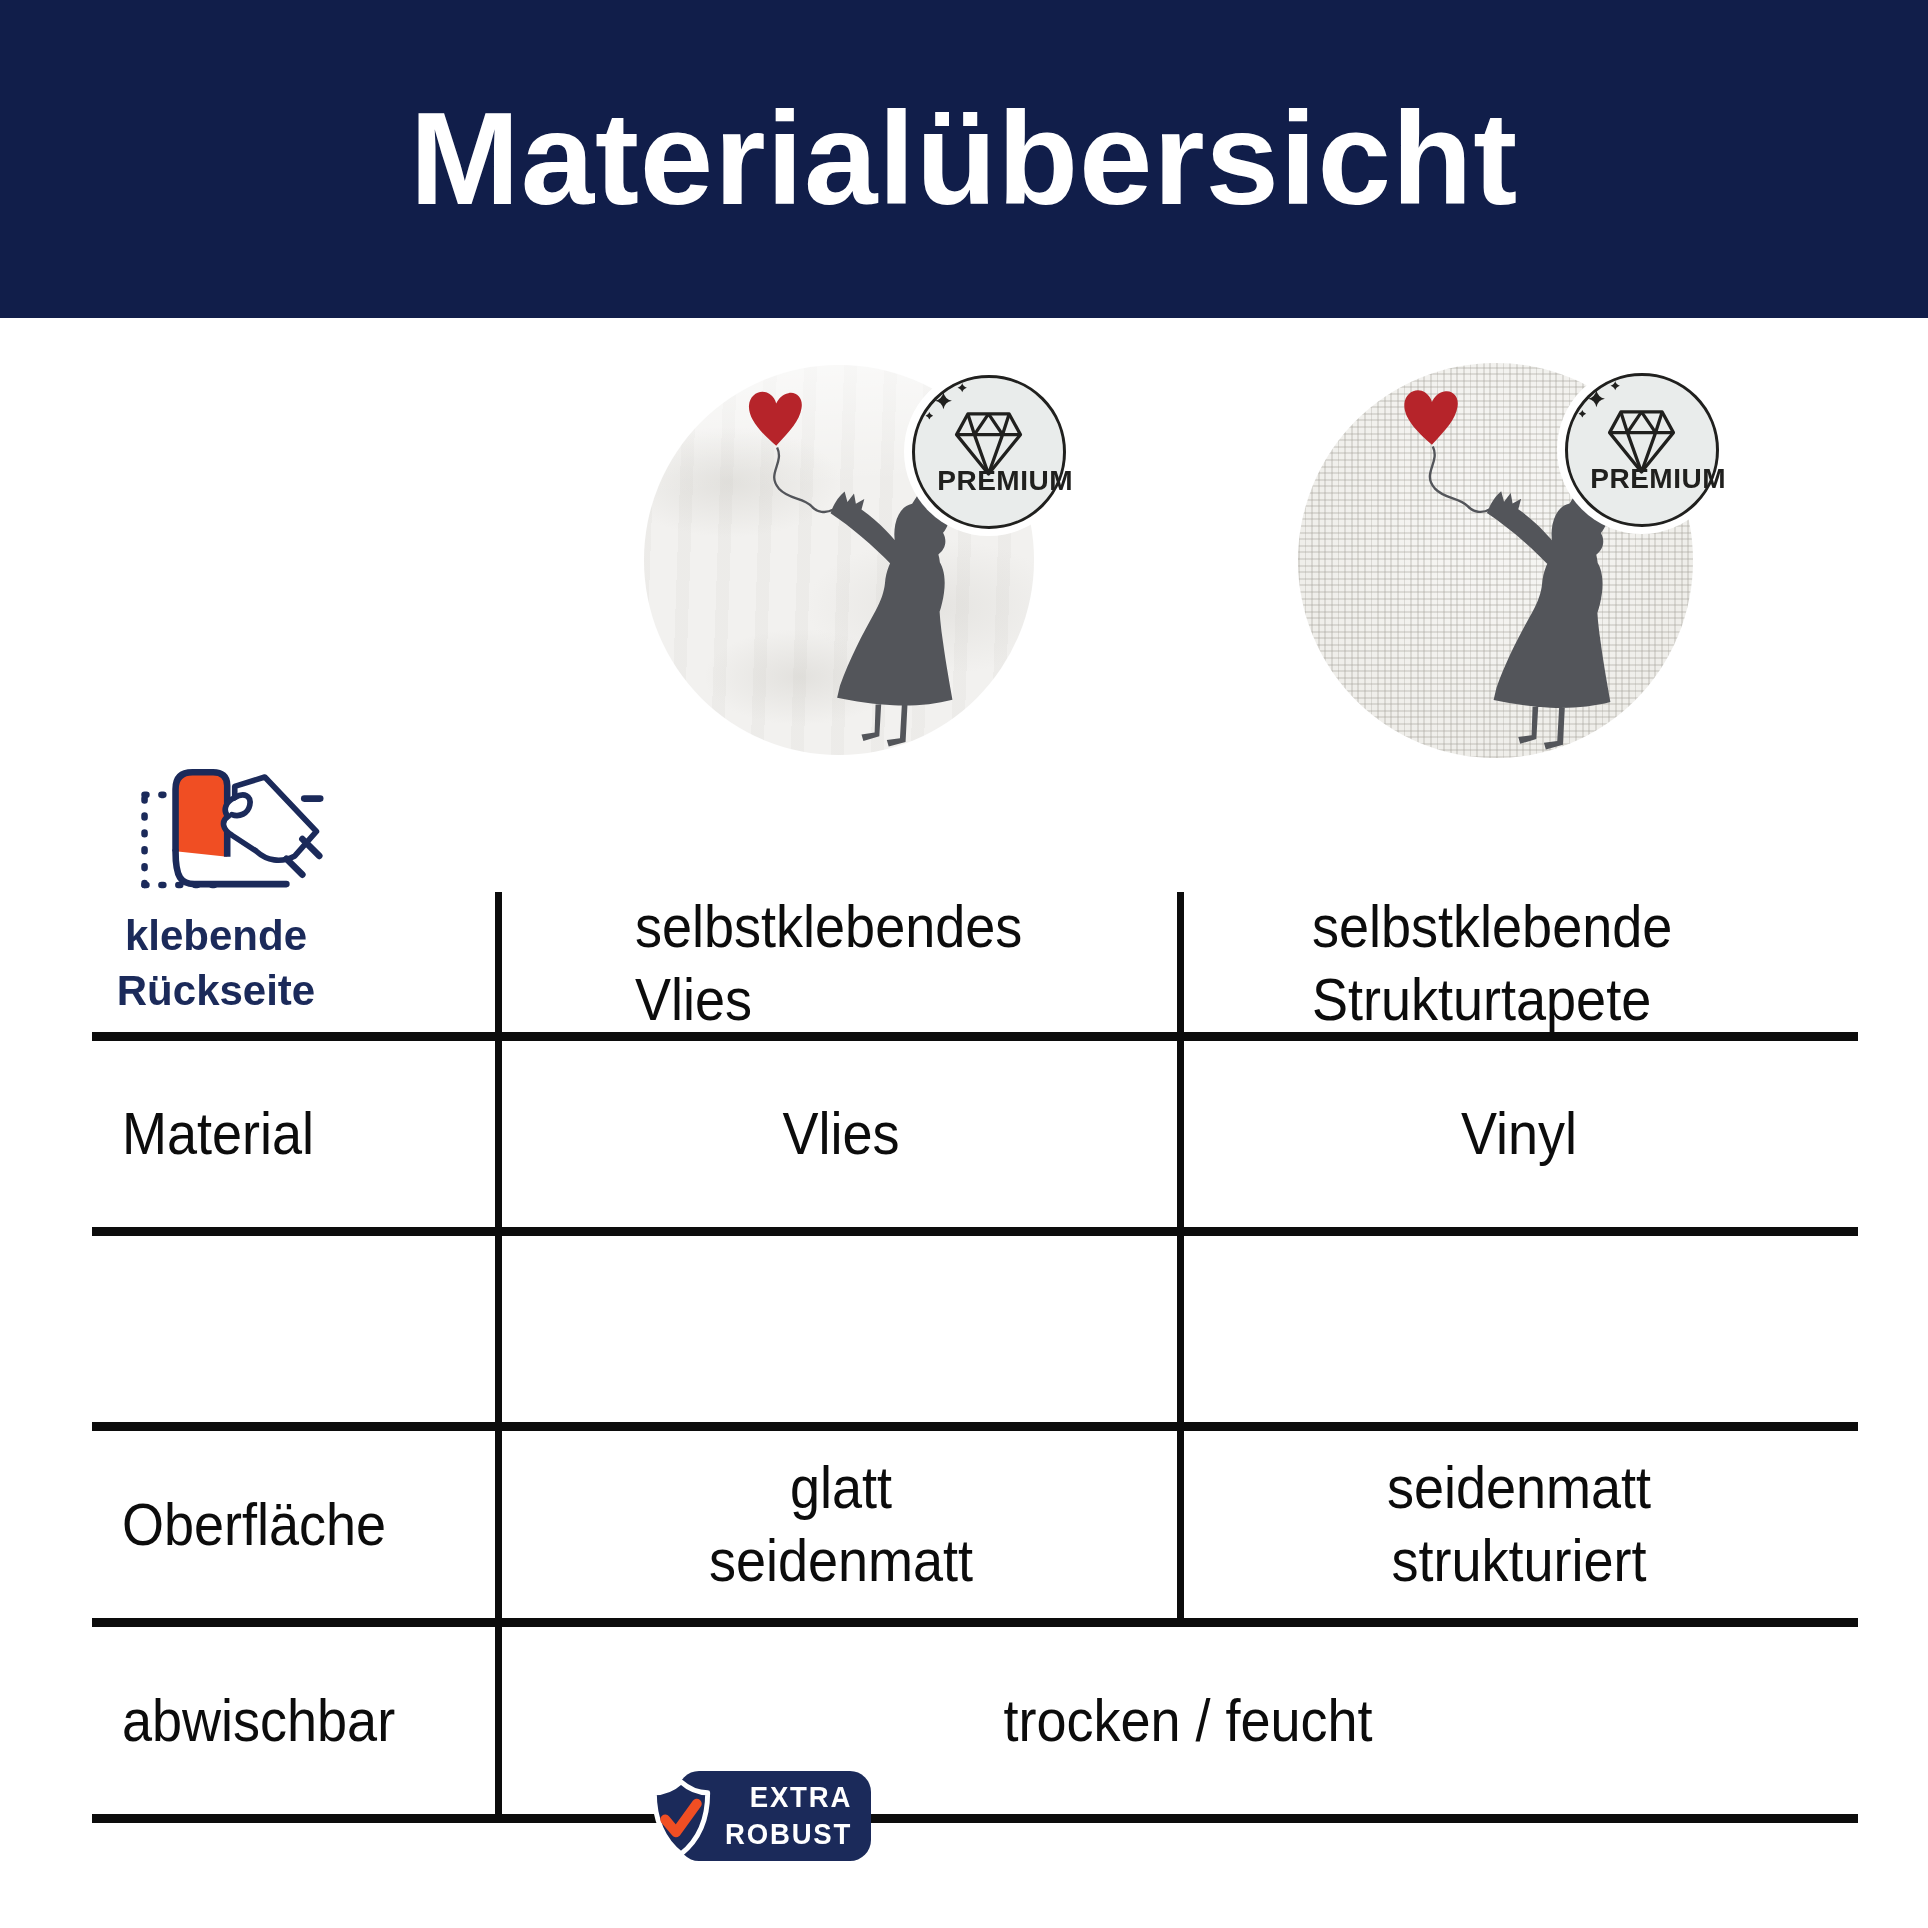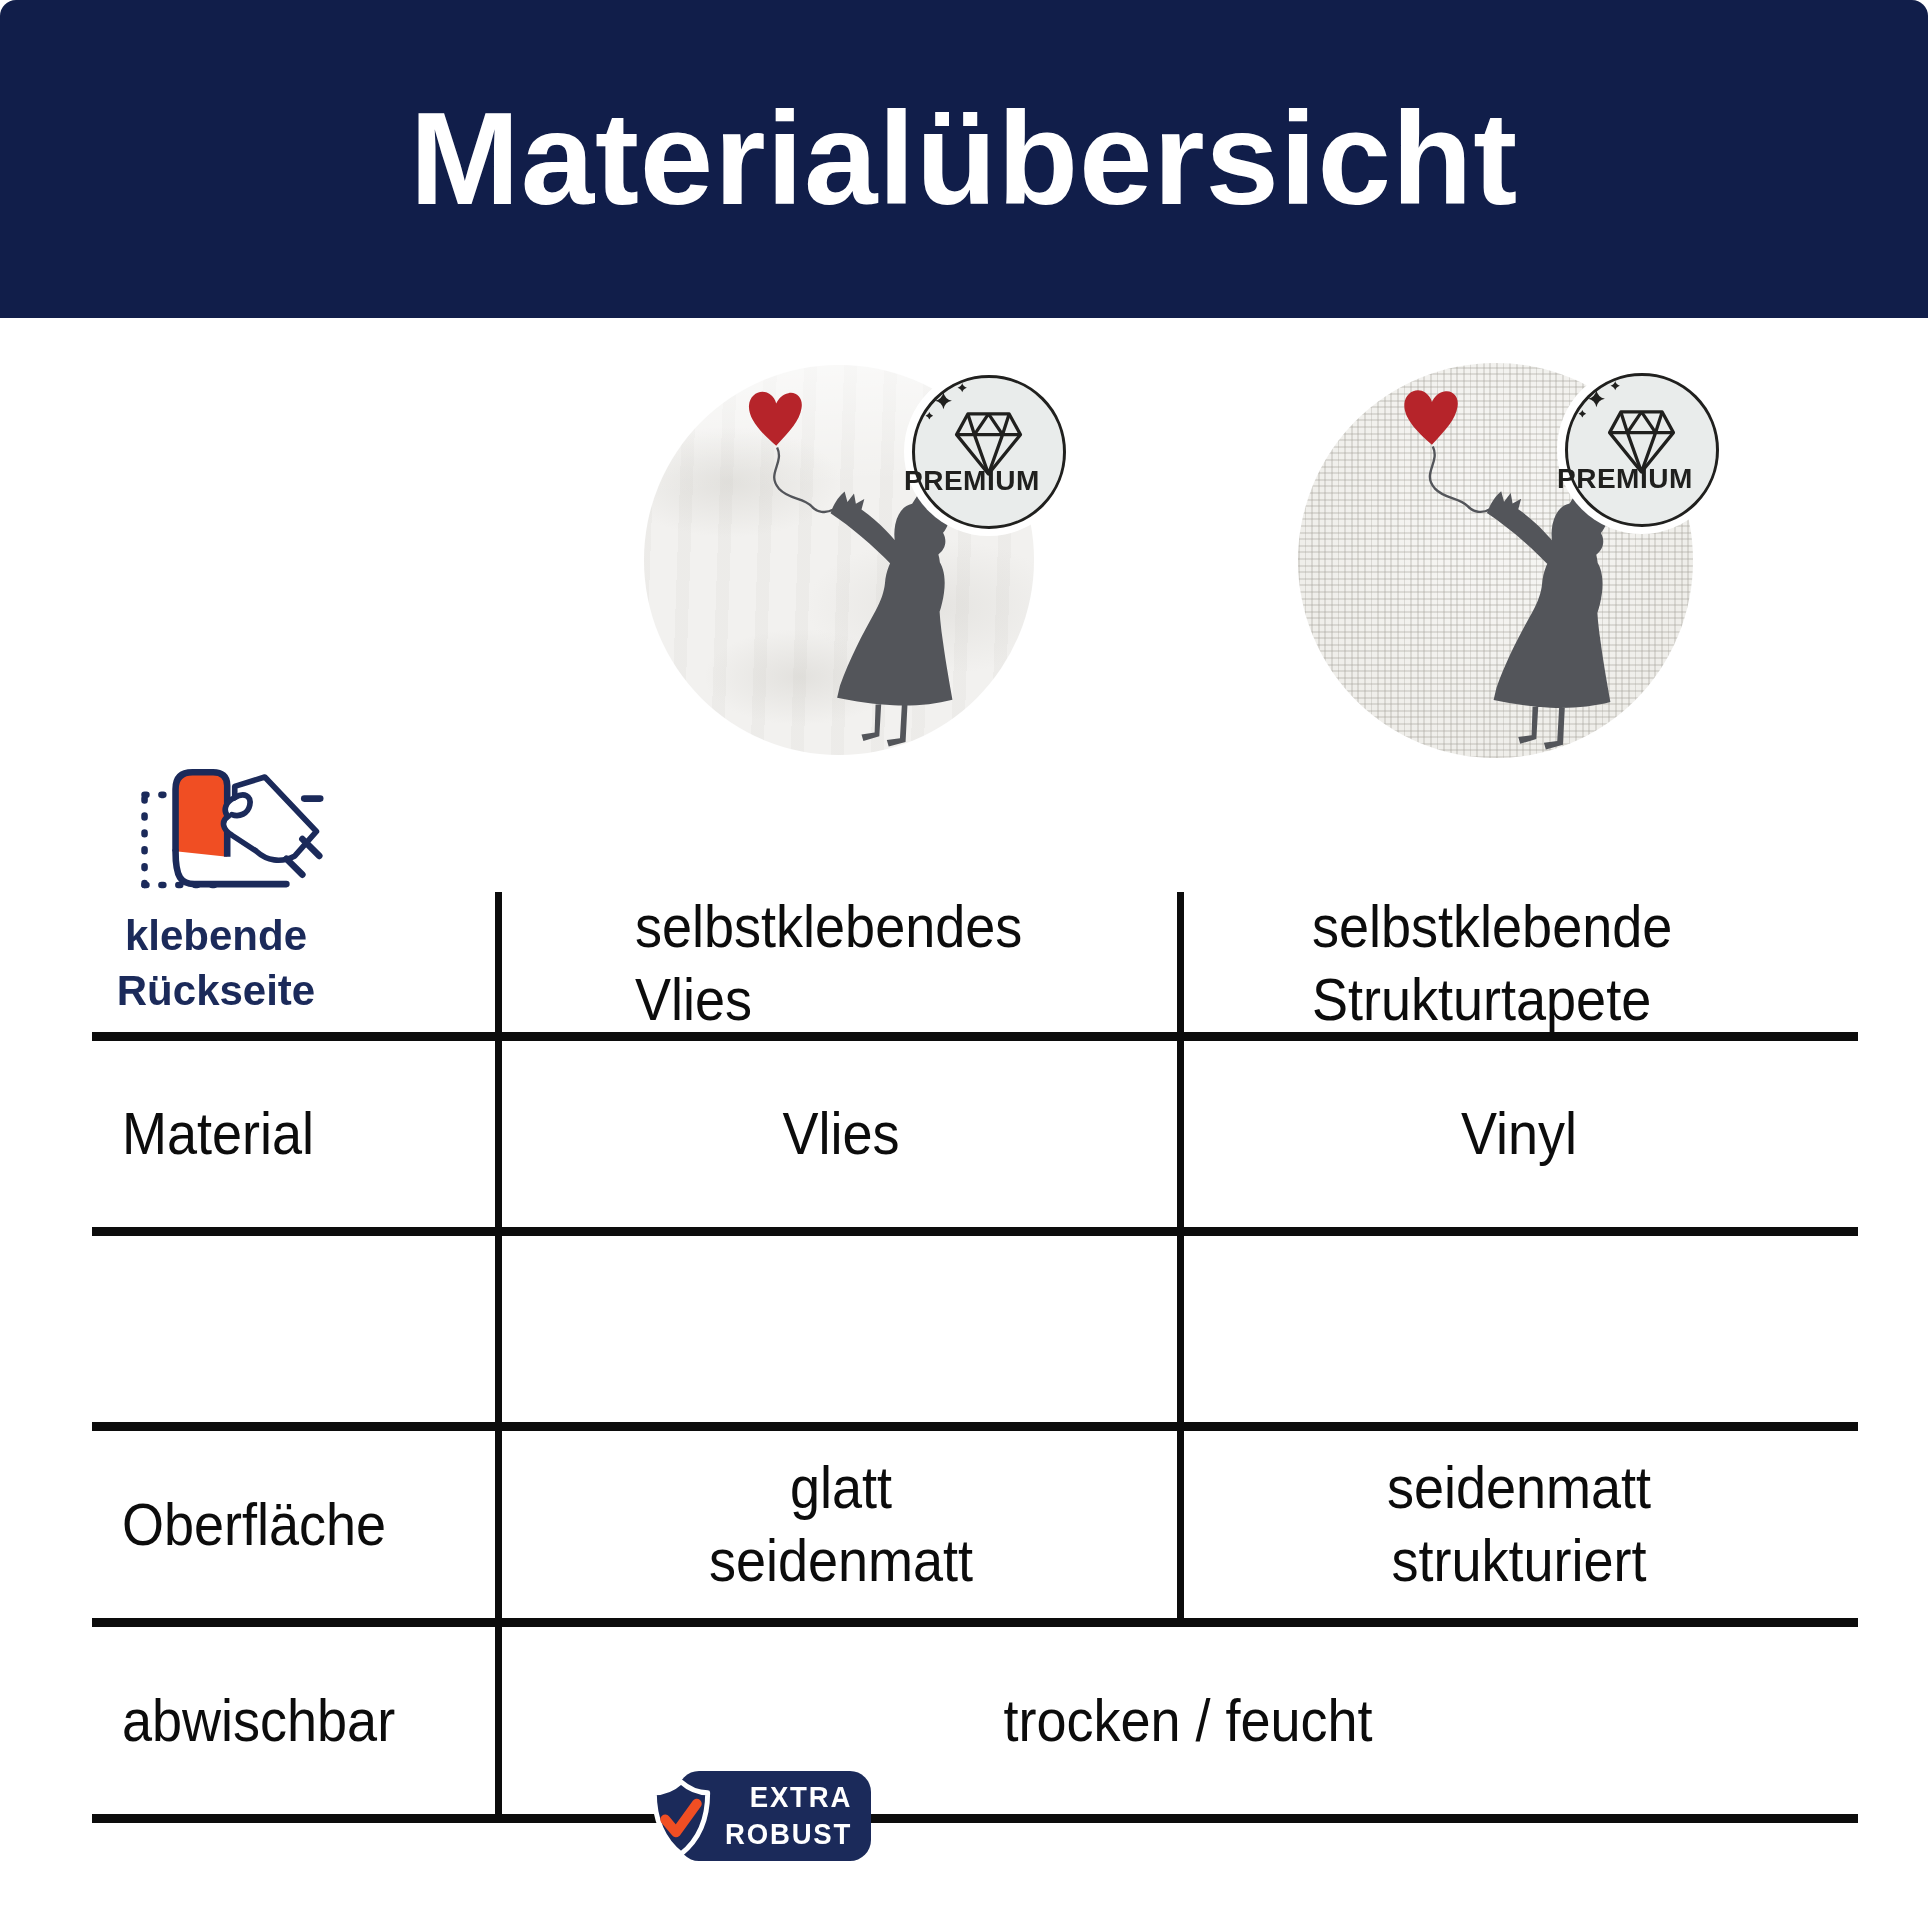--- a/index.html
+++ b/index.html
@@ -1,17 +1,17 @@
 <!DOCTYPE html>
 <html style="font-size:15px"><head>
 <meta charset="utf-8">
 <style>
   html,body{margin:0;padding:0;background:#ffffff;}
   #canvas{position:relative;width:1928px;height:1928px;background:#ffffff;overflow:hidden;
-          font-family:"Liberation Sans","DejaVu Sans",sans-serif;border-radius:16px;}
+          font-family:"Liberation Sans","DejaVu Sans",sans-serif;}
 
   
   .top-banner{position:absolute;left:0;top:0;width:1928px;height:318px;background:#111e4a;}
   .top-banner h1{margin:0;width:100%;height:318px;line-height:318px;text-align:center;
                  color:#ffffff;font-size:132px;font-weight:bold;letter-spacing:0.9px;}
 
   
   .sample{position:absolute;border-radius:50%;overflow:hidden;}
   .sample svg{position:absolute;left:0;top:0;width:100%;height:100%;}
   #sample-left{left:644px;top:365px;width:390px;height:390px;background-color:#f2f1ef;
@@ -25,21 +25,21 @@
     background-image:
       repeating-linear-gradient(0deg, rgba(163,160,152,.30) 0 1.9px, transparent 1.9px 6.6px),
       repeating-linear-gradient(90deg, rgba(163,160,152,.30) 0 1.9px, transparent 1.9px 6.6px),
       radial-gradient(ellipse at 50% 38%, rgba(255,255,255,.55), transparent 72%);}
 
   
   .premium{position:absolute;width:169px;height:169px;border-radius:50%;background:#ffffff;z-index:5;}
   .premium .inner{position:absolute;left:7.5px;top:7.5px;right:7.5px;bottom:7.5px;border-radius:50%;
                   background:#e9eceb;border:3.8px solid #20201e;box-sizing:border-box;}
   .premium svg{position:absolute;left:0;top:0;width:169px;height:169px;}
-  .premium .plabel{position:absolute;left:0;right:0;top:98px;text-align:left;
+  .premium .plabel{position:absolute;left:0;right:0;top:98px;text-align:right;
                    font-size:28px;font-weight:bold;letter-spacing:0.5px;color:#20201e;}
   #premium-left{left:904px;top:367px;}
   #premium-right{left:1557px;top:365px;}
 
   
   #adhesive-icon{position:absolute;left:102px;top:746px;width:226px;height:155px;}
   #adhesive-label{position:absolute;left:56px;top:895px;width:320px;text-align:center;
                   color:#1b2a5a;font-weight:bold;font-size:42px;line-height:55px;white-space:pre-line;margin-top:13px;}
 
   

